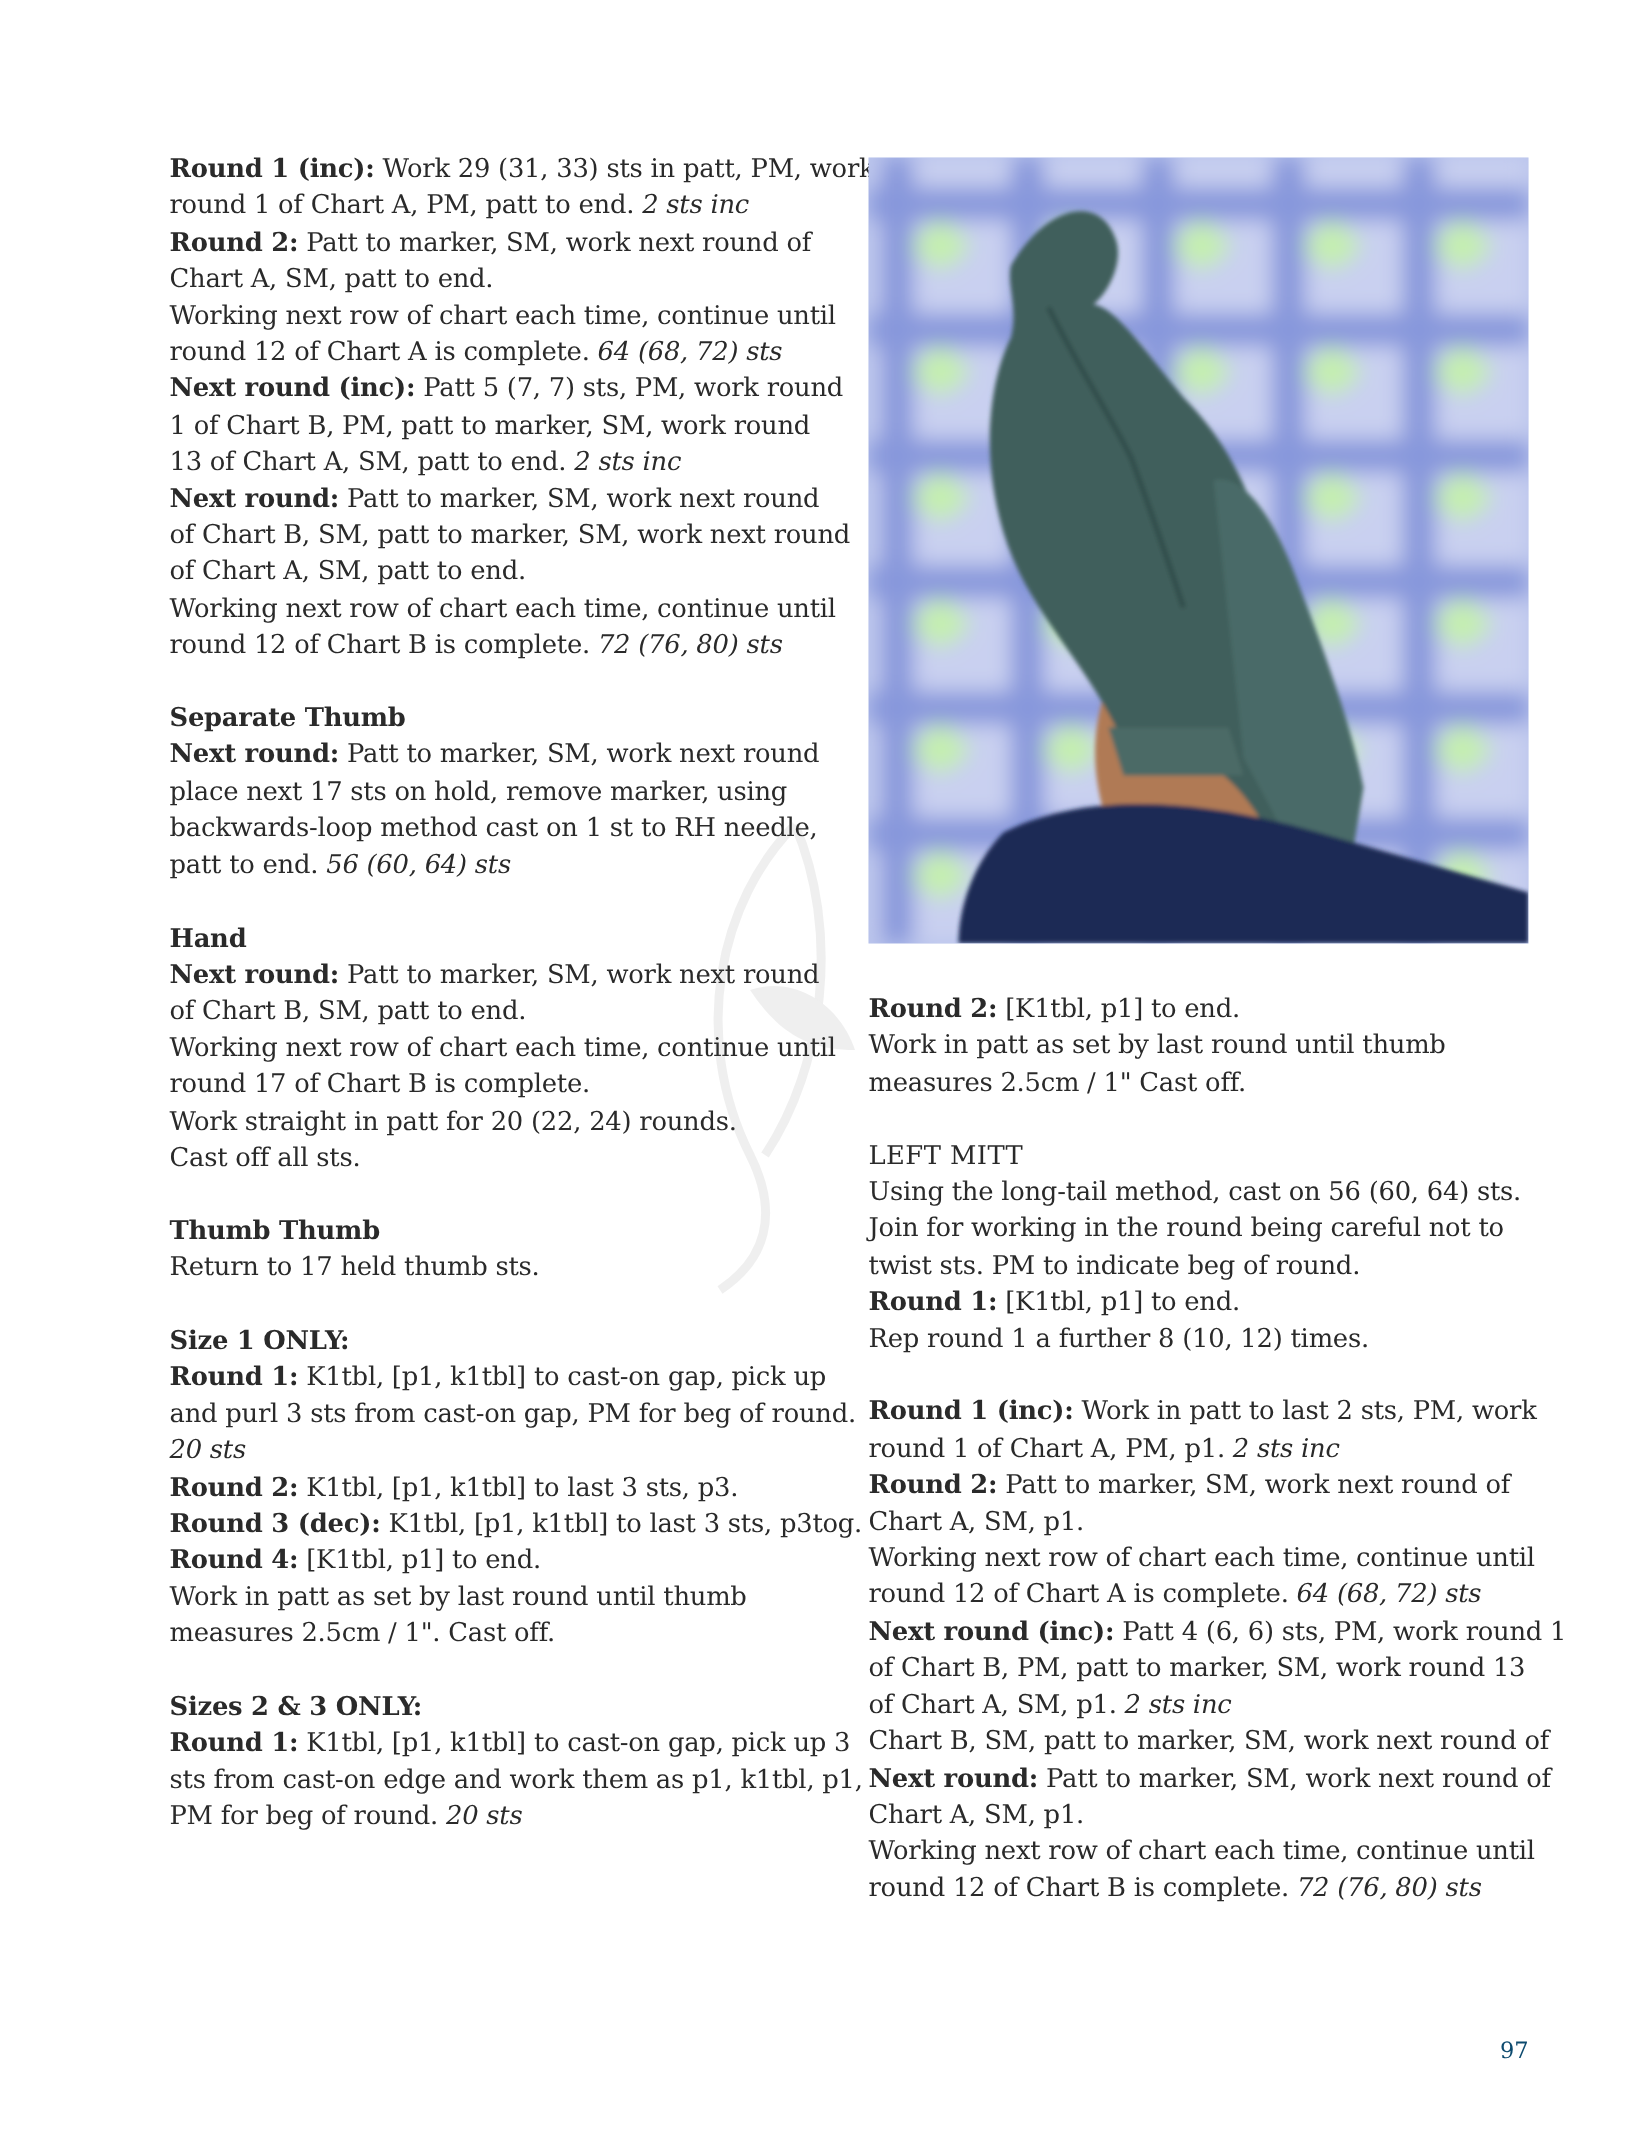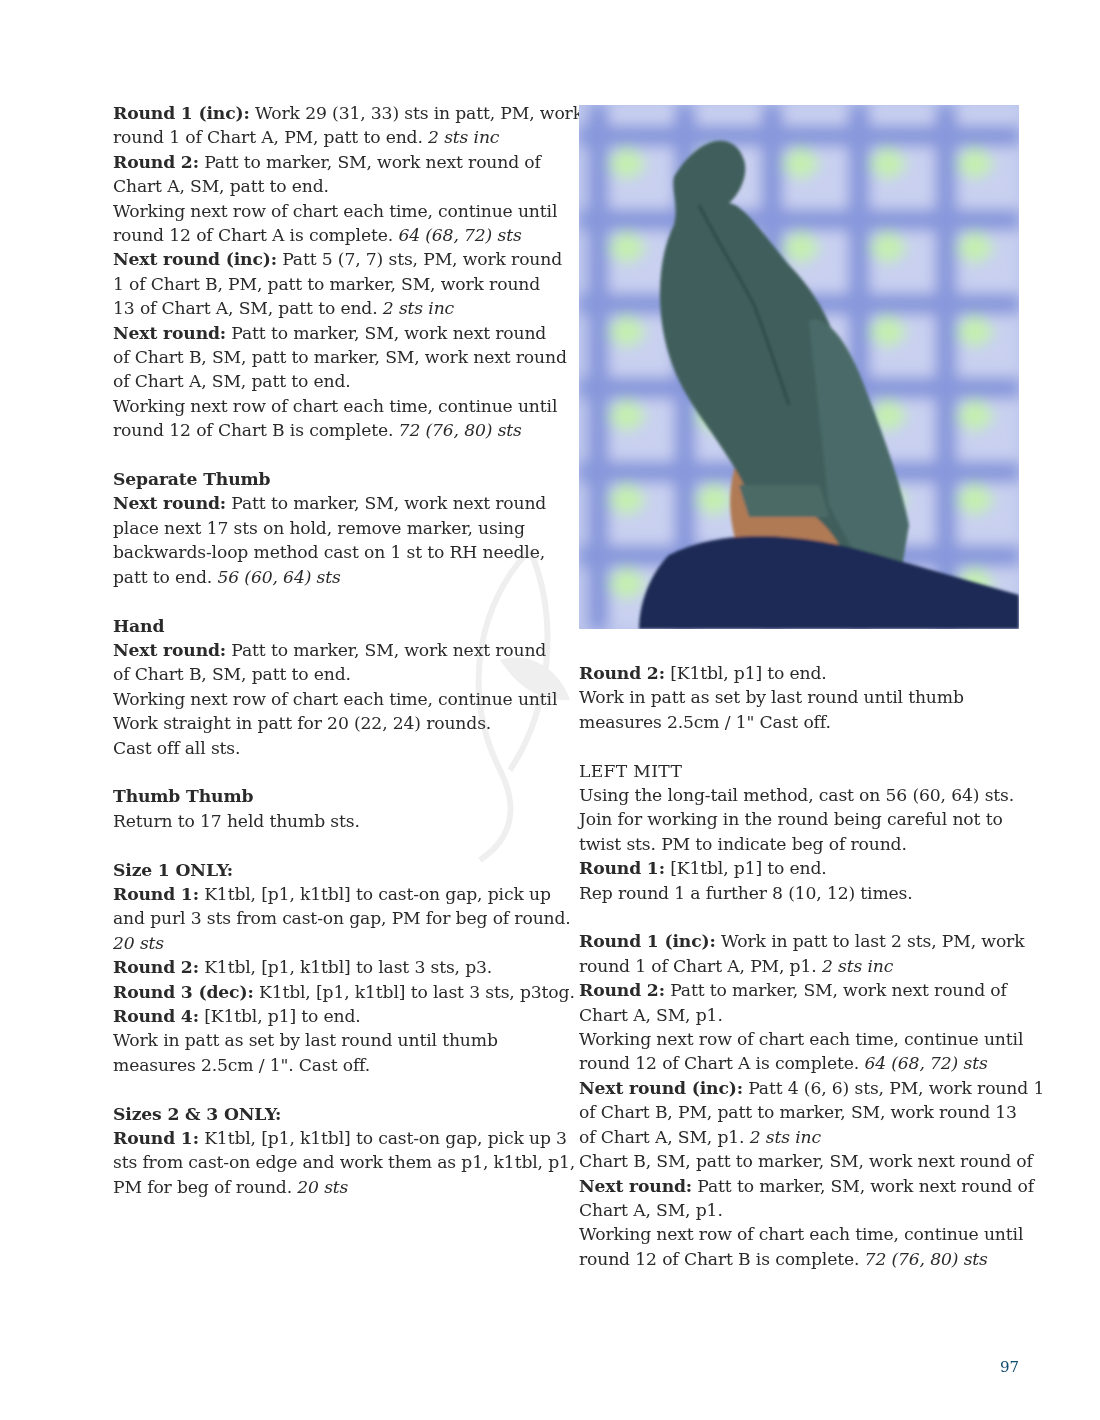--- a/index.html
+++ b/index.html
@@ -52,20 +52,21 @@
         <p class="p">patt to end. <span class="i">56 (60, 64) sts</span></p>
       </div>
   </div>
   <div class="gap"></div>
   <div>
     <p class="p b">Hand</p>
     <div>
         <p class="p"><span class="b">Next round:</span> Patt to marker, SM, work next round</p>
         <p class="p">of Chart B, SM, patt to end.</p>
         <p class="p">Working next row of chart each time, continue until</p>
+        <p class="p">round 17 of Chart B is complete.</p>
         <p class="p">Work straight in patt for 20 (22, 24) rounds.</p>
         <p class="p">Cast off all sts.</p>
       </div>
   </div>
   <div class="gap"></div>
   <div>
     <p class="p b">Thumb Thumb</p>
     <div>
         <p class="p">Return to 17 held thumb sts.</p>
       </div>

